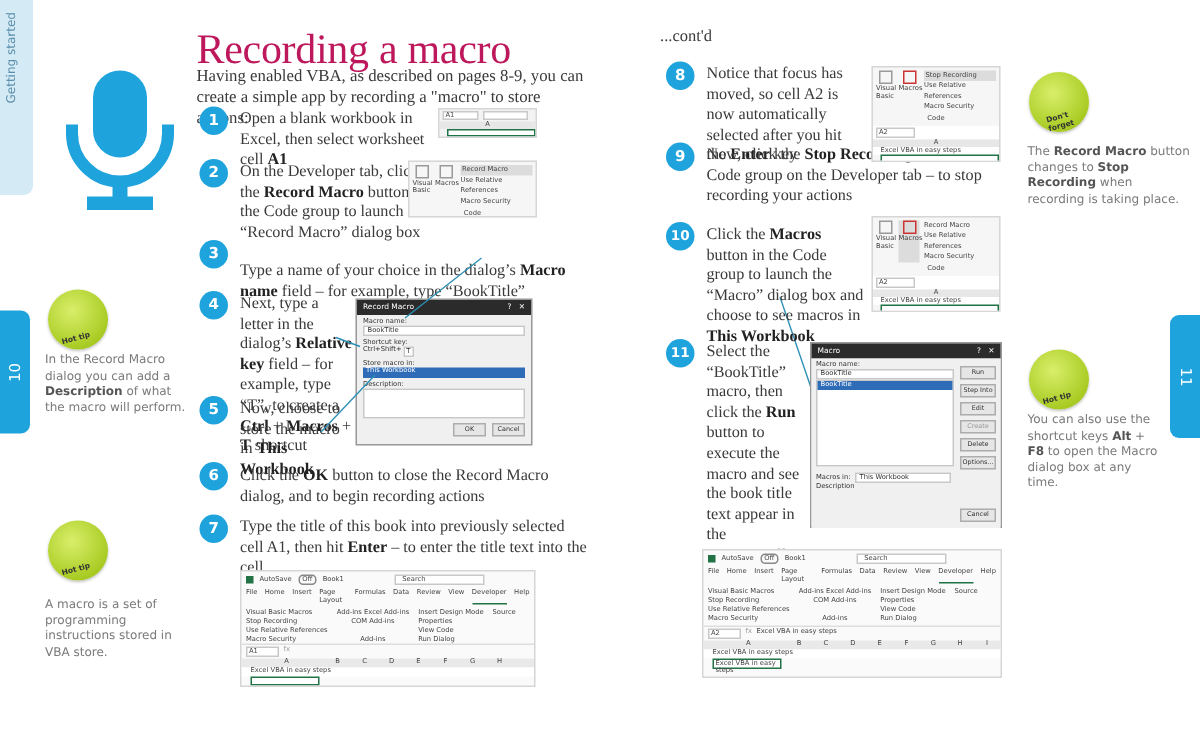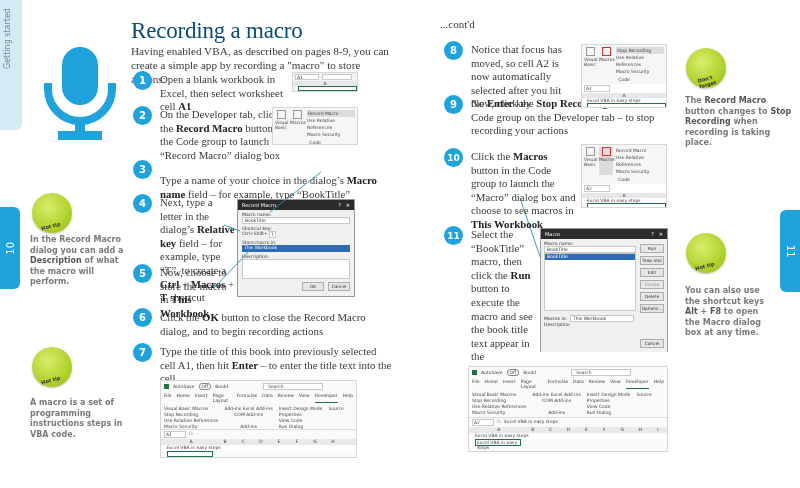--- a/index.html
+++ b/index.html
@@ -15,32 +15,32 @@
   .page-tab { width: 20px; height: 82px; background: #1ea3dc; color: #fff; font-family: "DejaVu Sans", sans-serif; font-size: 10px; display: flex; align-items: center; justify-content: center; }
   .page-tab span { writing-mode: vertical-rl; transform: rotate(180deg); }
   .page-tab.left { left: 0; top: 207px; border-radius: 0 6px 6px 0; }
   .page-tab.right { left: 780px; top: 210px; border-radius: 6px 0 0 6px; }
   .page-tab.right span { transform: none; }
 
   
   .mic { left: 42px; top: 45px; width: 76px; height: 100px; }
 
   
-  .title { left: 131px; top: 18px; font-size: 23px; color: #0c4a6e; letter-spacing: -0.2px; text-align: center; }
+  .title { left: 131px; top: 18px; font-size: 28px; color: #be185d; letter-spacing: -0.2px; text-align: center; }
   .intro { left: 131px; top: 44px; width: 265px; font-size: 11.2px; line-height: 14px; }
 
   .step-num { width: 19px; height: 19px; border-radius: 50%; background: #1ea3dc; color: #fff; font-family: "DejaVu Sans", sans-serif; font-weight: bold; font-size: 10px; display: flex; align-items: center; justify-content: center; }
   .step-num.two { font-size: 9px; }
   .step-text { font-size: 10.8px; line-height: 13.6px; color: #3a3a3a; }
   .step-text b { color: #222; }
 
   
   .tip-badge { width: 40px; height: 40px; border-radius: 50%; background: radial-gradient(circle at 40% 35%, #d9ee6a, #a9cc24 70%, #8fb21a); box-shadow: 0 1px 2px rgba(0,0,0,0.25); }
   .tip-label { position: absolute; bottom: 4px; left: 9px; font-family: "DejaVu Sans", sans-serif; font-size: 5px; font-weight: bold; color: #333; transform: rotate(-15deg); }
-  .tip-text { font-family: "DejaVu Sans", sans-serif; font-size: 8px; line-height: 10.5px; color: #7a7a7a; font-weight: bold; }
+  .tip-text { font-family: "DejaVu Sans", sans-serif; font-size: 8px; line-height: 10.5px; color: #7a7a7a; }
   .tip-text b { color: #555; }
 
   
   .shot { background: #f3f3f3; border: 1px solid #d6d6d6; font-family: "DejaVu Sans", sans-serif; color: #444; font-size: 4.5px; overflow: hidden; }
   .cellbox { background: #fff; border: 1px solid #c8c8c8; }
   .dlg-title { background: #2b2b2b; color: #fff; font-family: "DejaVu Sans", sans-serif; font-size: 5px; height: 10px; padding: 2px 4px; display: flex; justify-content: space-between; }
   .dlg-body { background: #f0f0f0; font-family: "DejaVu Sans", sans-serif; font-size: 4.5px; color: #333; }
   .btn-sm { background: #e6e6e6; border: 1px solid #adadad; font-size: 4.3px; text-align: center; height: 9px; line-height: 8px; }
   .sel { background: #2f6cb8; color: #fff; }
 
@@ -186,21 +186,21 @@
 </div>
 
 <div class="abs tip-badge" style="left:32px;top:193px">
     <span class="tip-label">Hot tip</span>
   </div>
 <div class="abs tip-text" style="left:30px;top:235px;width:95px">In the Record Macro dialog you can add a <b>Description</b> of what the macro will perform.</div>
 
 <div class="abs tip-badge" style="left:32px;top:347px">
     <span class="tip-label">Hot tip</span>
   </div>
-<div class="abs tip-text" style="left:30px;top:398px;width:95px">A macro is a set of programming instructions steps in VBA code.</div>
+<div class="abs tip-text" style="left:30px;top:398px;width:95px">A macro is a set of programming instructions stored in VBA store.</div>
 
 <div class="abs" style="left:440px;top:18px;font-size:11px">...cont'd</div>
 
 <div class="abs step-num" style="left:444px;top:41px">8</div>
 <div class="abs step-text" style="left:471px;top:43px;width:100px">Notice that focus has moved, so cell A2 is now automatically selected after you hit the <b>Enter</b> key</div>
 
 <div class="abs step-num" style="left:444px;top:95px">9</div>
 <div class="abs step-text" style="left:471px;top:97px;width:200px">Now, click the <b>Stop Recording</b> button in the Code group on the Developer tab – to stop recording your actions</div>
 
 <div class="abs step-num two" style="left:444px;top:148px">10</div>
@@ -323,17 +323,17 @@
 </div>
 
 <div class="abs tip-badge" style="left:686px;top:48px;background:radial-gradient(circle at 40% 35%, #d9ee6a, #a9cc24 70%, #8fb21a)">
     <span class="tip-label" style="left:12px;bottom:2px">Don't forget</span>
   </div>
 <div class="abs tip-text" style="left:685px;top:96px;width:110px">The <b>Record Macro</b> button changes to <b>Stop Recording</b> when recording is taking place.</div>
 
 <div class="abs tip-badge" style="left:686px;top:233px">
     <span class="tip-label">Hot tip</span>
   </div>
-<div class="abs tip-text" style="left:685px;top:286px;width:90px">You can also use the shortcut keys <b>Alt</b> + <b>F8</b> to open the Macro dialog box at any time.</div>
+<div class="abs tip-text" style="left:685px;top:275px;width:90px">You can also use the shortcut keys <b>Alt</b> + <b>F8</b> to open the Macro dialog box at any time.</div>
 
 <div class="abs page-tab right">
     <span>11</span>
   </div>
 
 </body></html>

